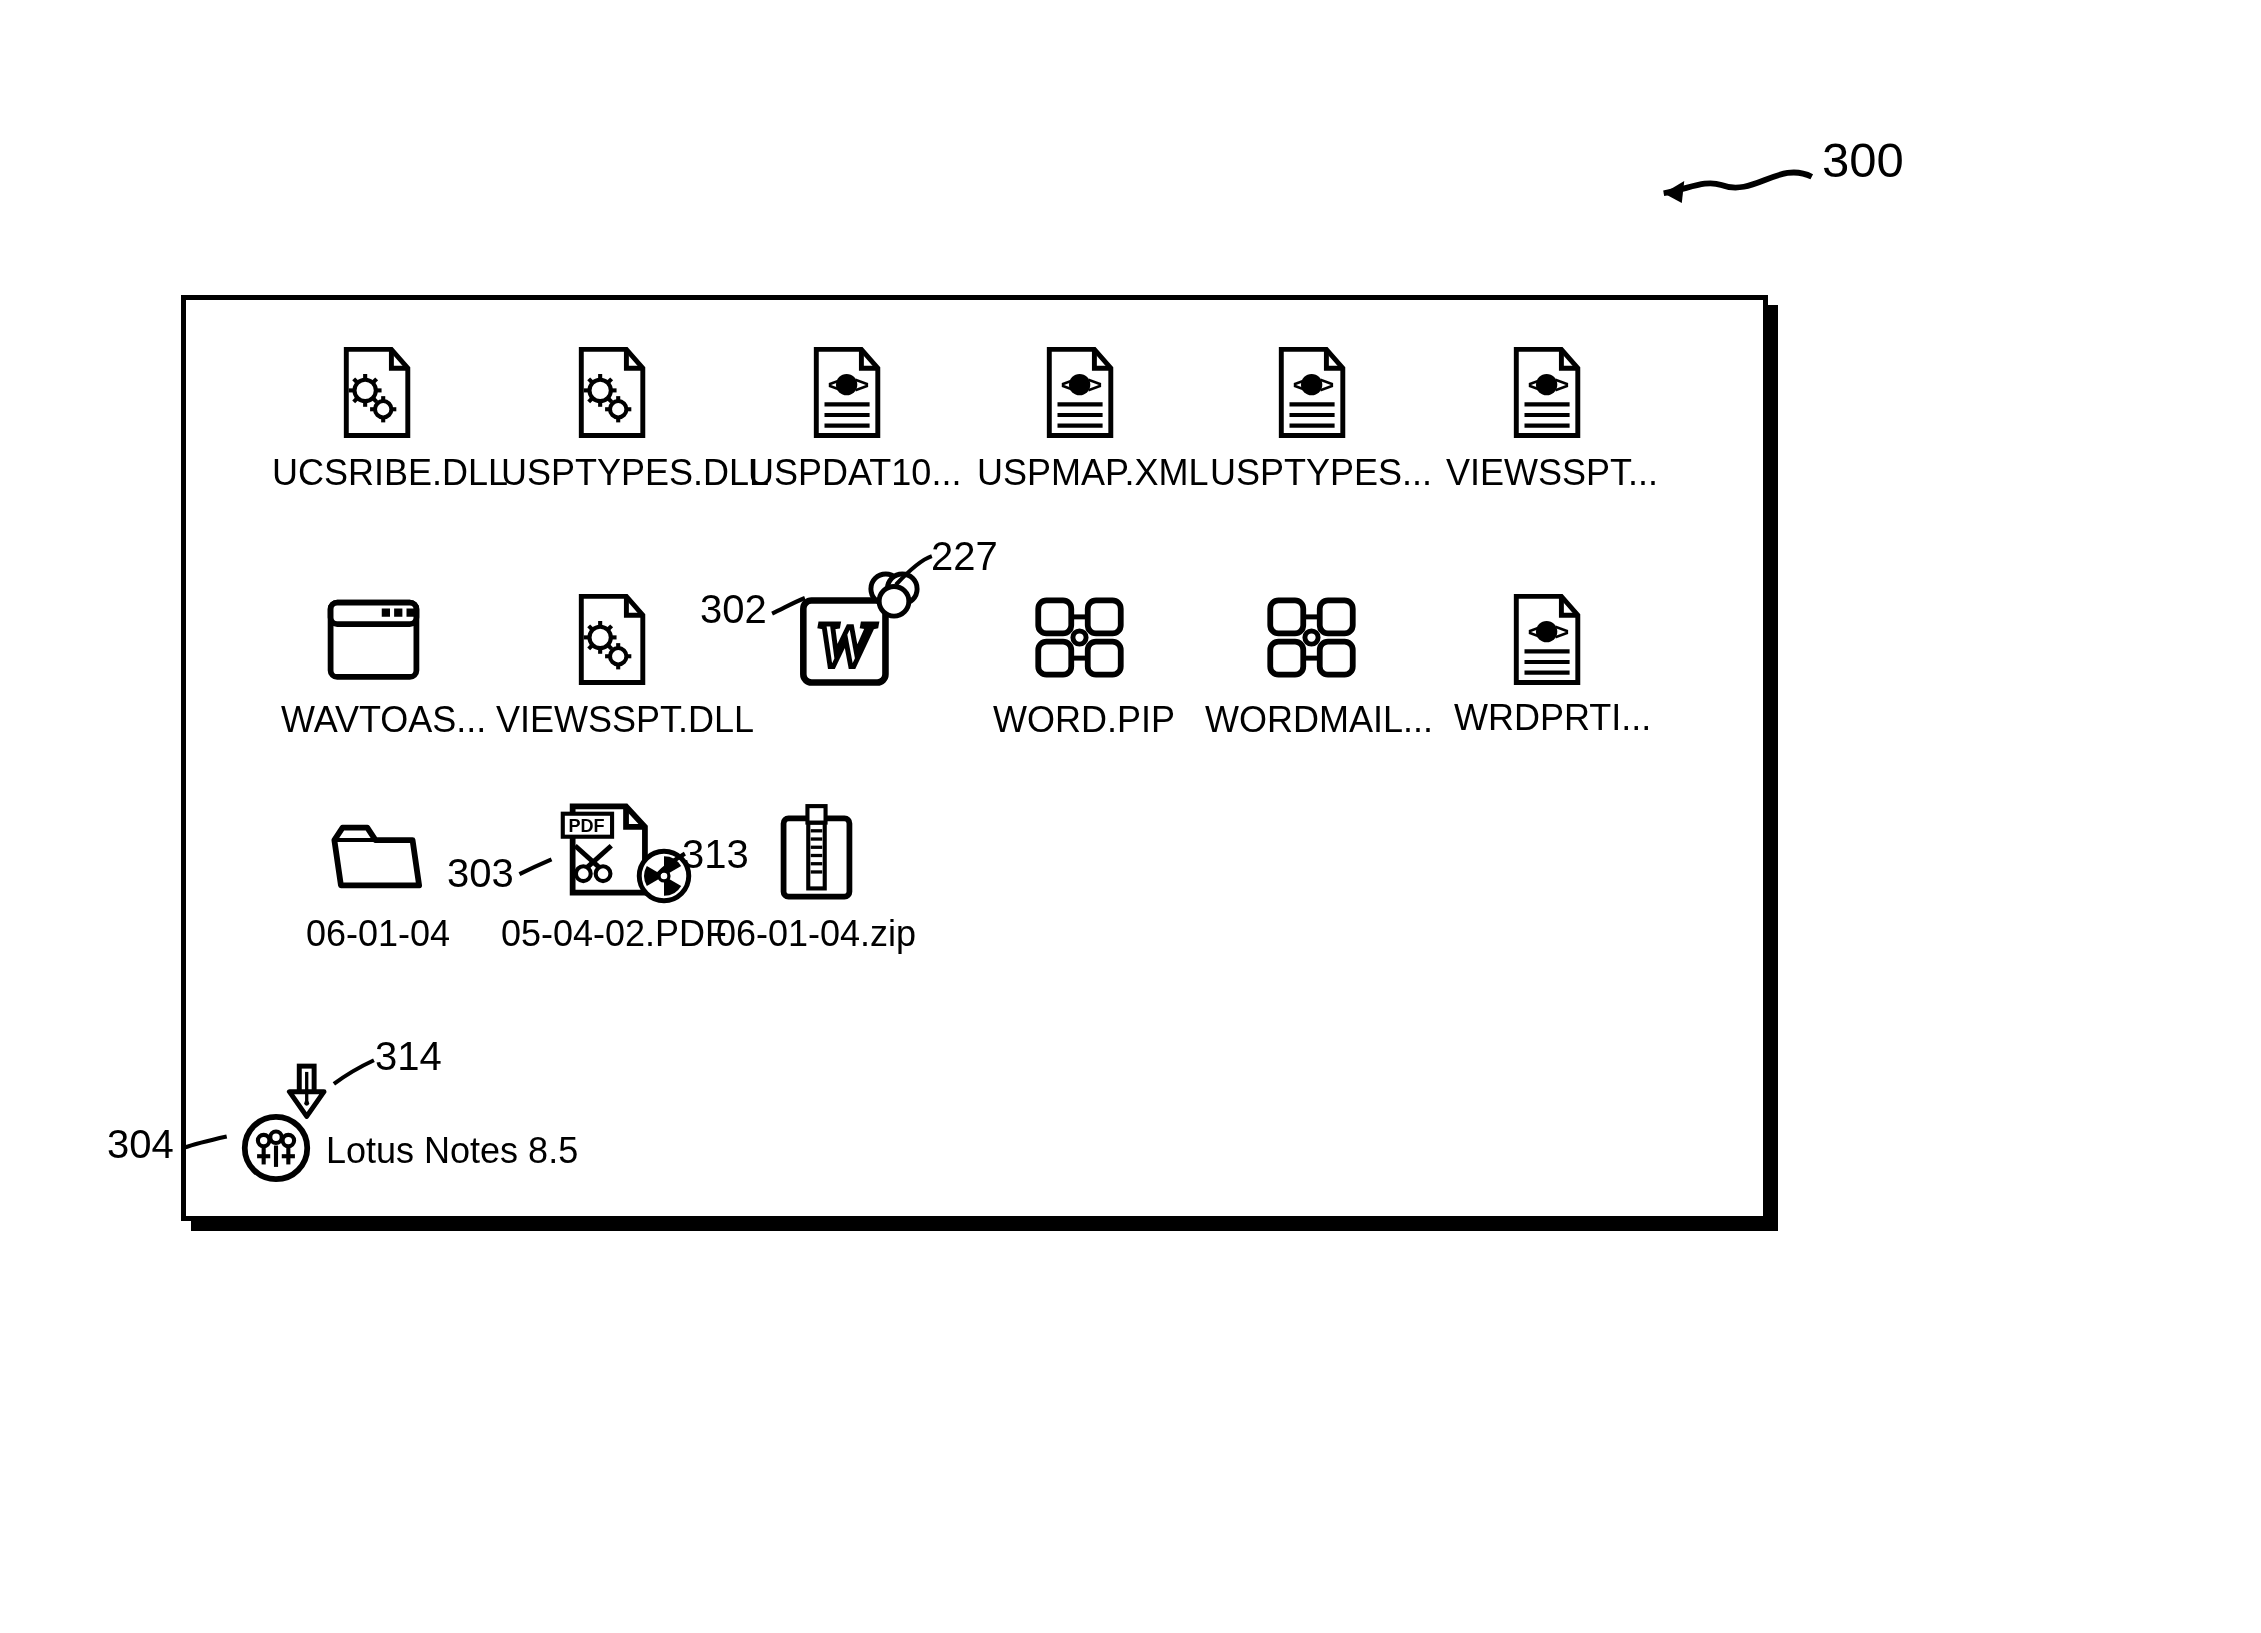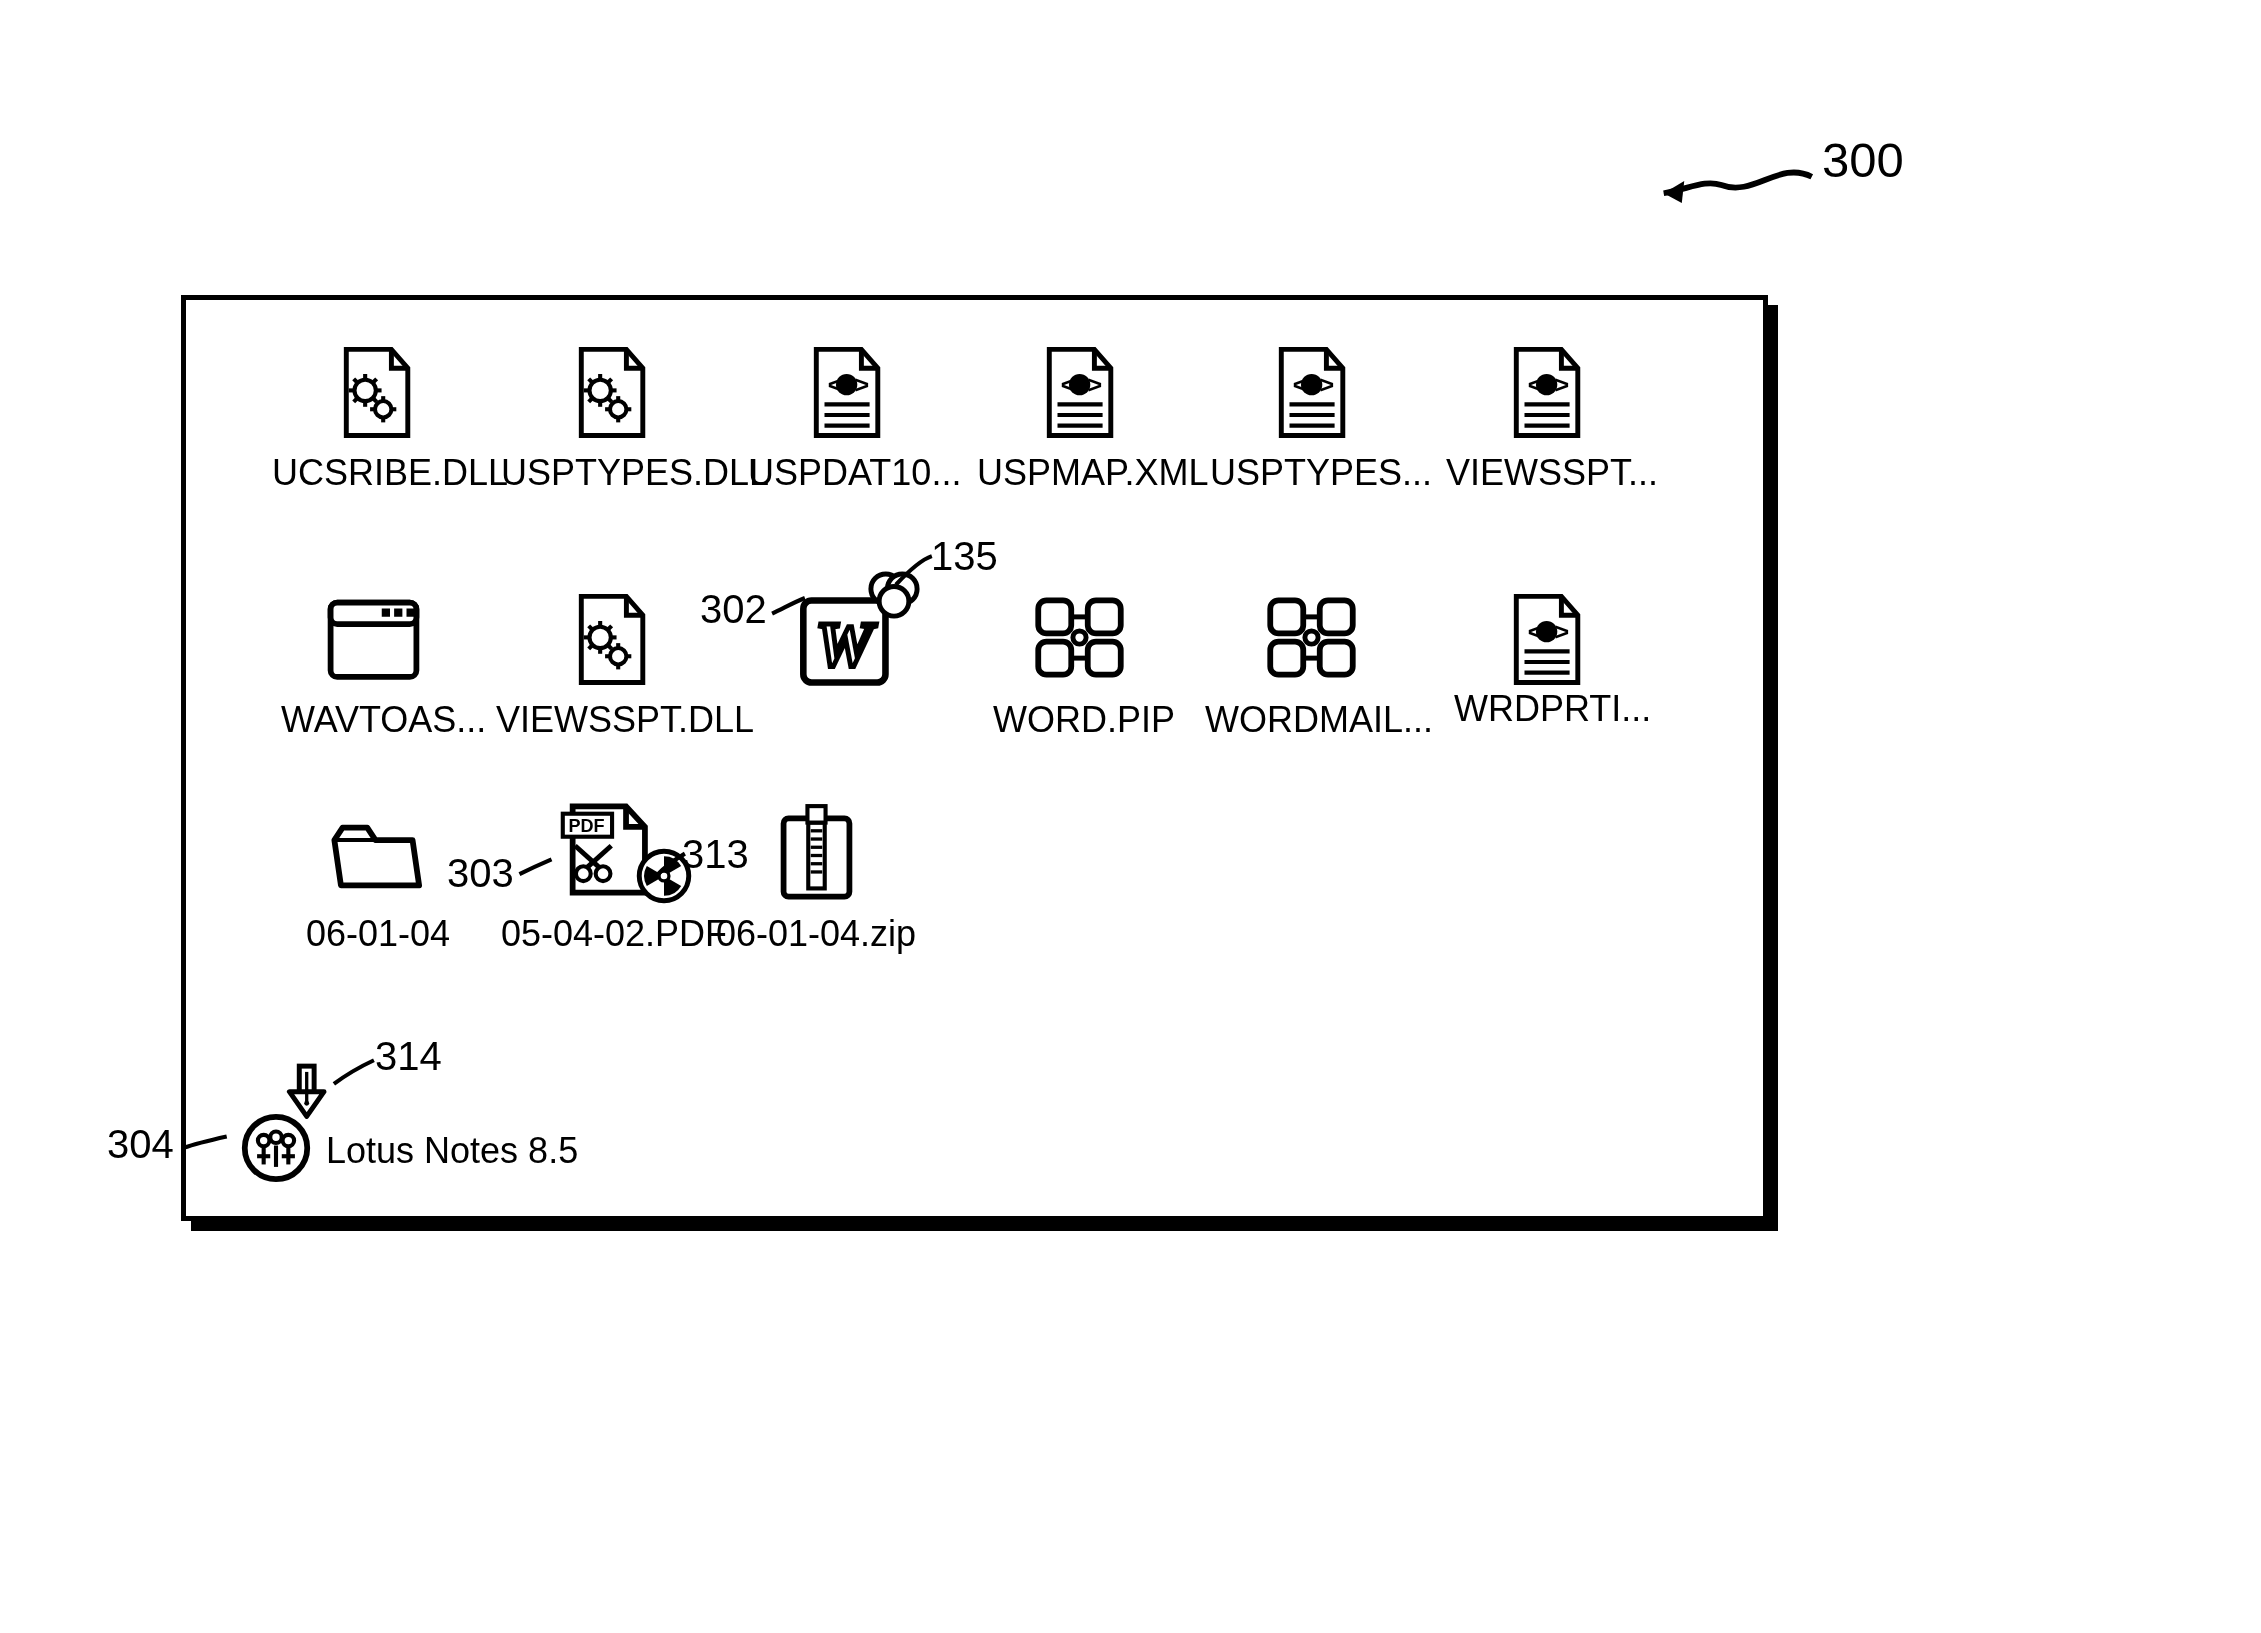--- a/index.html
+++ b/index.html
@@ -272,21 +272,21 @@
         <path d="M15 5 H70 L90 28 V110 H15 Z" fill="#fff" stroke="#000" stroke-width="6"></path>
         <path d="M70 5 V28 H90" fill="none" stroke="#000" stroke-width="6"></path>
         <circle cx="52" cy="48" r="13" fill="#000"></circle>
         <text x="29" y="58" font-size="30" font-weight="bold" fill="#000">&lt;</text>
         <text x="62" y="58" font-size="30" font-weight="bold" fill="#000">&gt;</text>
         <line x1="25" y1="72" x2="80" y2="72" stroke="#000" stroke-width="5"></line>
         <line x1="25" y1="85" x2="80" y2="85" stroke="#000" stroke-width="5"></line>
         <line x1="25" y1="98" x2="80" y2="98" stroke="#000" stroke-width="5"></line>
       </svg>
     </div>
-    <div class="label" style="left:1268px; top:388px;">WRDPRTI...</div>
+    <div class="label" style="left:1268px; top:397px;">WRDPRTI...</div>
 
     <div class="icon-slot" style="left:136px; top:511px;">
       <svg width="107" height="91" viewBox="0 0 130 110">
         <path d="M15 35 L25 20 H55 L65 35 H110 L118 90 H23 Z" fill="#fff" stroke="#000" stroke-width="7" stroke-linejoin="round"></path>
         <path d="M15 35 H110" stroke="#000" stroke-width="5"></path>
       </svg>
     </div>
     <div class="label" style="left:120px; top:613px;">06-01-04</div>
 
     <div class="icon-slot" style="left:362px; top:494px;">
@@ -356,21 +356,21 @@
         <rect x="22" y="5" width="18" height="32" fill="#fff" stroke="#000" stroke-width="6"></rect>
         <polygon points="10,36 52,36 31,66" fill="#fff" stroke="#000" stroke-width="6" stroke-linejoin="round"></polygon>
         <line x1="31" y1="12" x2="31" y2="48" stroke="#000" stroke-width="4"></line>
         <circle cx="31" cy="50" r="3" fill="#000"></circle>
       </svg>
     </div>
     <div class="label" style="left:140px; top:830px;">Lotus Notes 8.5</div>
 
   </div>
 
-  <div class="label" style="left:931px; top:534px; font-size:40px;">135</div>
+  <div class="label" style="left:931px; top:534px; font-size:40px;">227</div>
   <svg class="ref-arrow" style="left:891px; top:552px;" width="49" height="41" viewBox="0 0 60 50">
     <path d="M50 5 C 35 10, 20 25, 6 40" stroke="#000" stroke-width="5" fill="none"></path>
   </svg>
 
   <div class="label" style="left:700px; top:587px; font-size:40px;">302</div>
   <svg class="ref-arrow" style="left:768px; top:593px;" width="41" height="33" viewBox="0 0 50 40">
     <path d="M5 25 C 20 18, 30 12, 45 6" stroke="#000" stroke-width="5" fill="none"></path>
   </svg>
 
   <div class="label" style="left:682px; top:832px; font-size:40px;">313</div>

